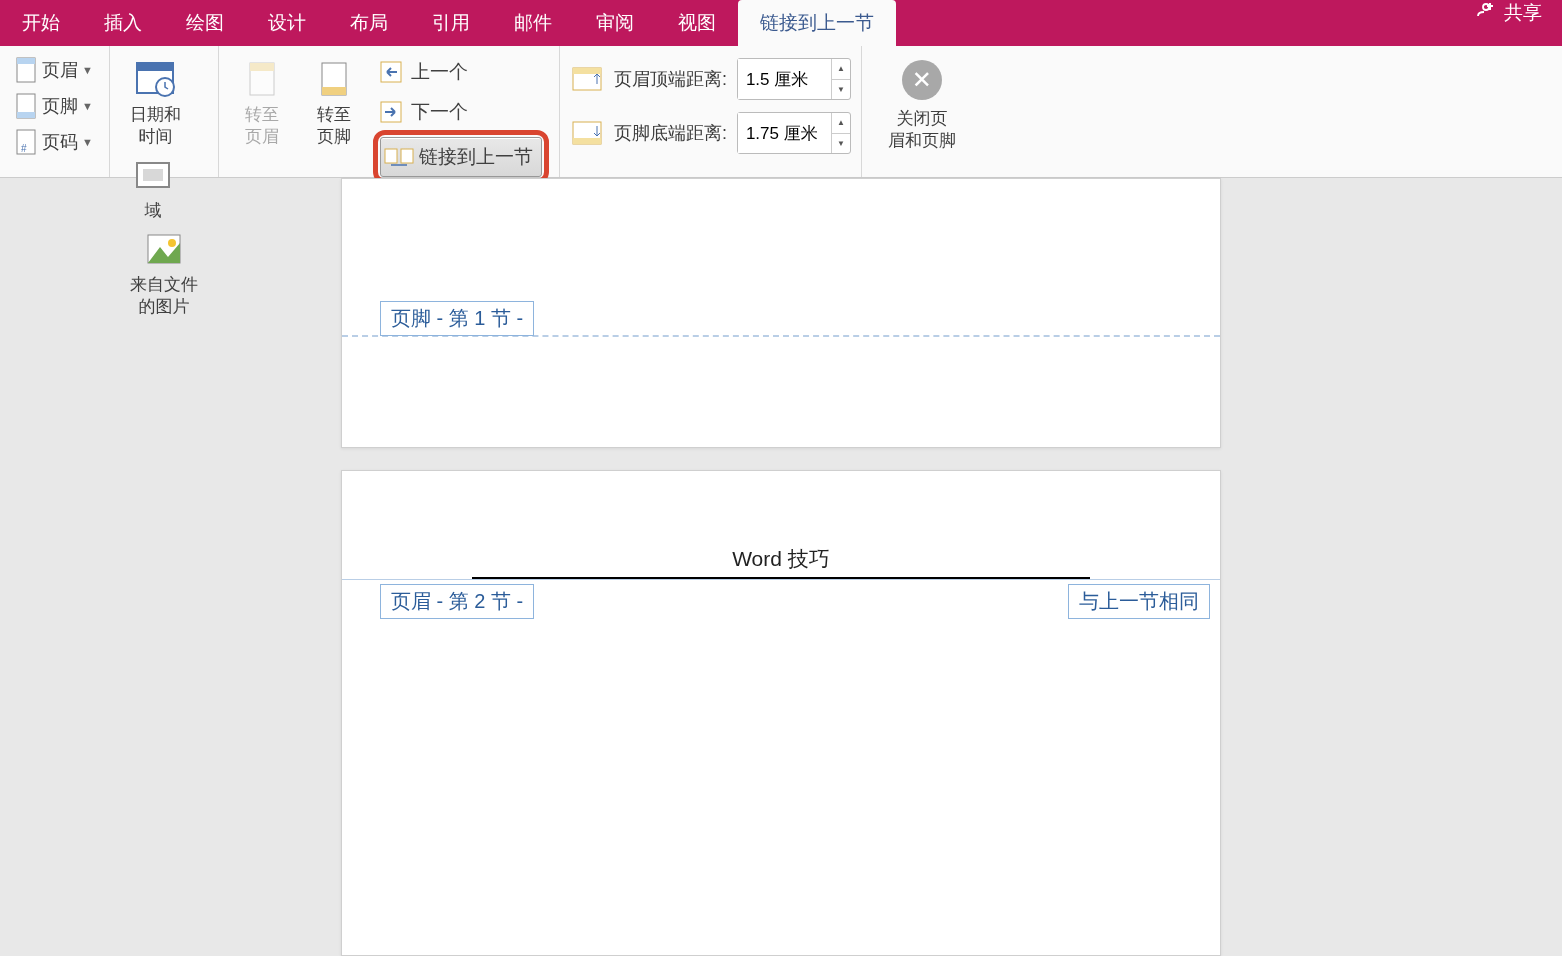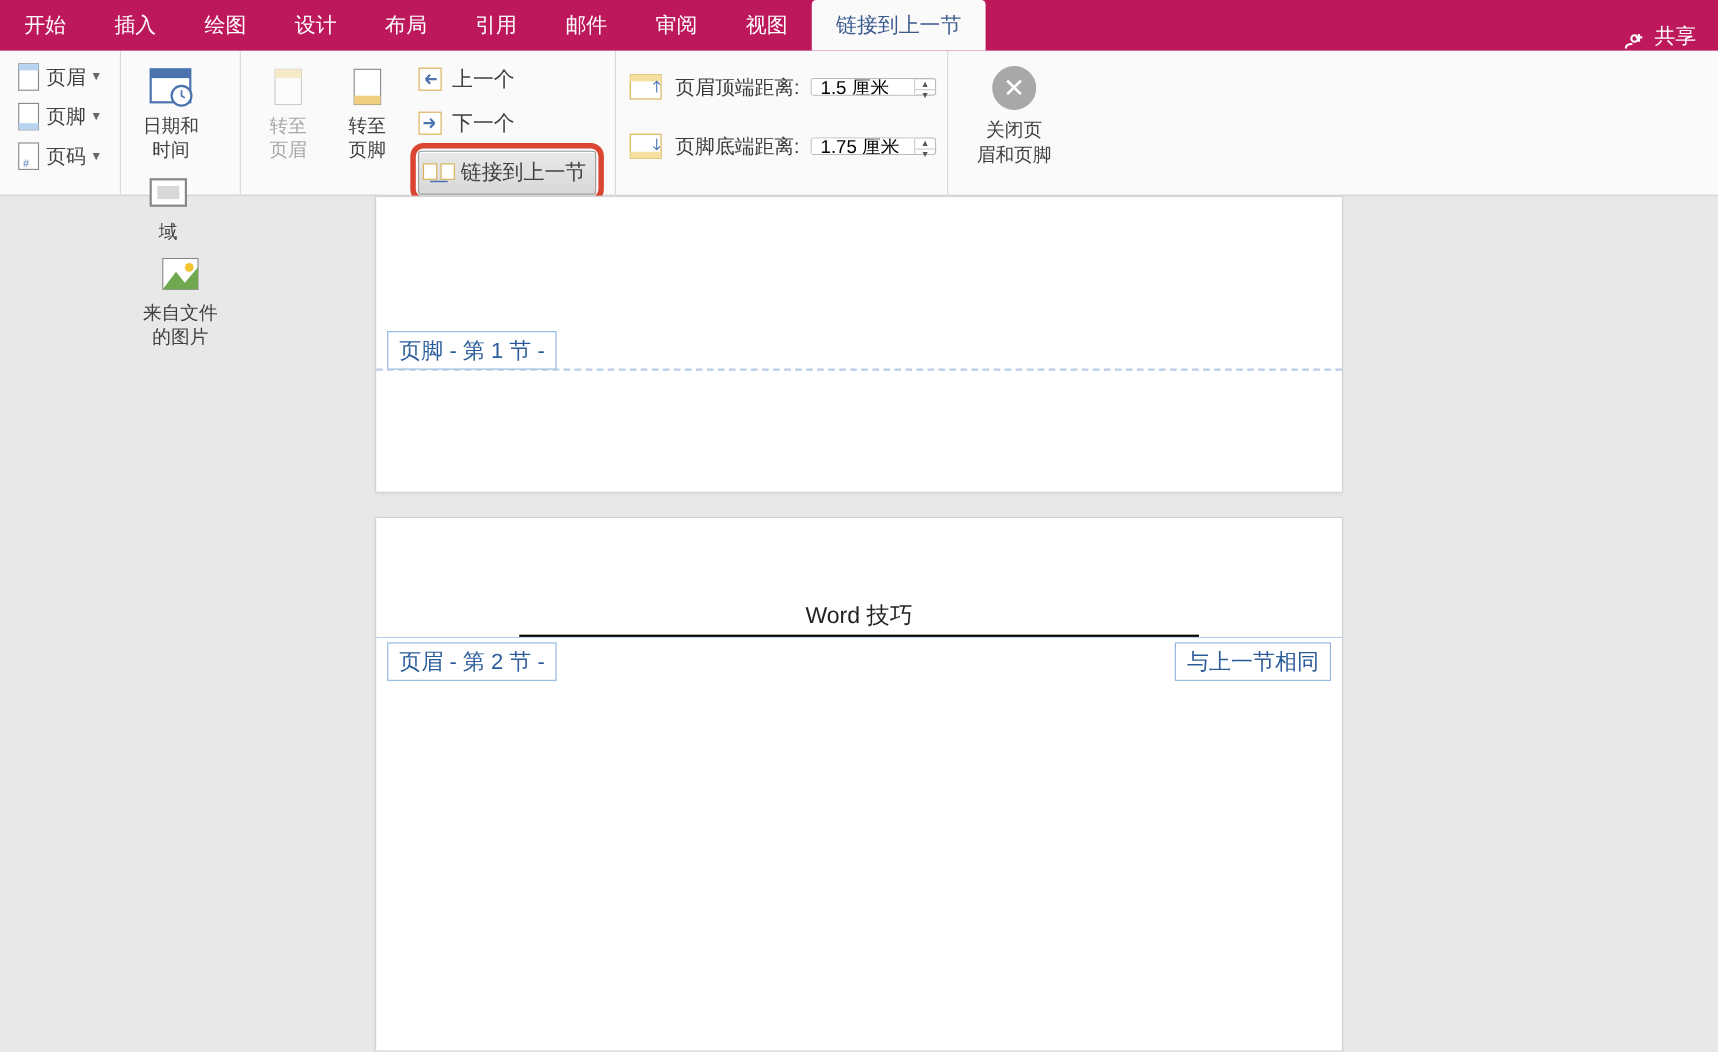--- a/index.html
+++ b/index.html
@@ -26,21 +26,21 @@
   color: #3b5a8f;
   border-radius: 4px 4px 0 0;
   font-weight: 500;
 }
 .share-btn {
   position: absolute;
   right: 10px;
   top: 0;
   height: 46px;
   display: flex;
-  align-items: flex-end;
+  align-items: flex-start;
   color: #fff;
   font-size: 19px;
   padding: 0 10px;
   cursor: pointer;
 }
 .share-icon { margin-right: 6px; }
 
 
 .ribbon {
   background: #fafafa;
@@ -137,21 +137,21 @@
   height: 54px;
   gap: 10px;
 }
 .dist-icon { width: 34px; height: 28px; display:flex; align-items:center; justify-content:center; }
 .dist-label { font-size: 18px; color: #3a3a3a; }
 .spinner {
   display: flex;
   border: 1px solid #bbb;
   border-radius: 3px;
   background: #fff;
-  height: 16px;
+  height: 42px;
 }
 .spinner-input {
   width: 94px;
   padding: 0 8px;
   border: none;
   font-size: 17px;
   outline: none;
   border-right: 1px solid #ccc;
 }
 .spinner-btns {
@@ -200,20 +200,21 @@
 .page.page1 { height: 270px; }
 .page.page2 { height: 486px; }
 
 .footer-label, .header-label, .same-label {
   position: absolute;
   background: #fff;
   border: 1px solid #8eb4dd;
   color: #2b5c99;
   font-size: 20px;
   padding: 3px 10px;
+  margin-left: 28px;
 }
 .footer-label { left: 10px; bottom: 124px; }
 .page1 .dash-line-top {
   position: absolute; left:0; right:0;
   top: 156px;
   border-top: 2px dashed #b9cee6;
 }
 .page1 .footer-label { bottom: auto; top: 122px; }
 
 .page2 .dash-line-top {

